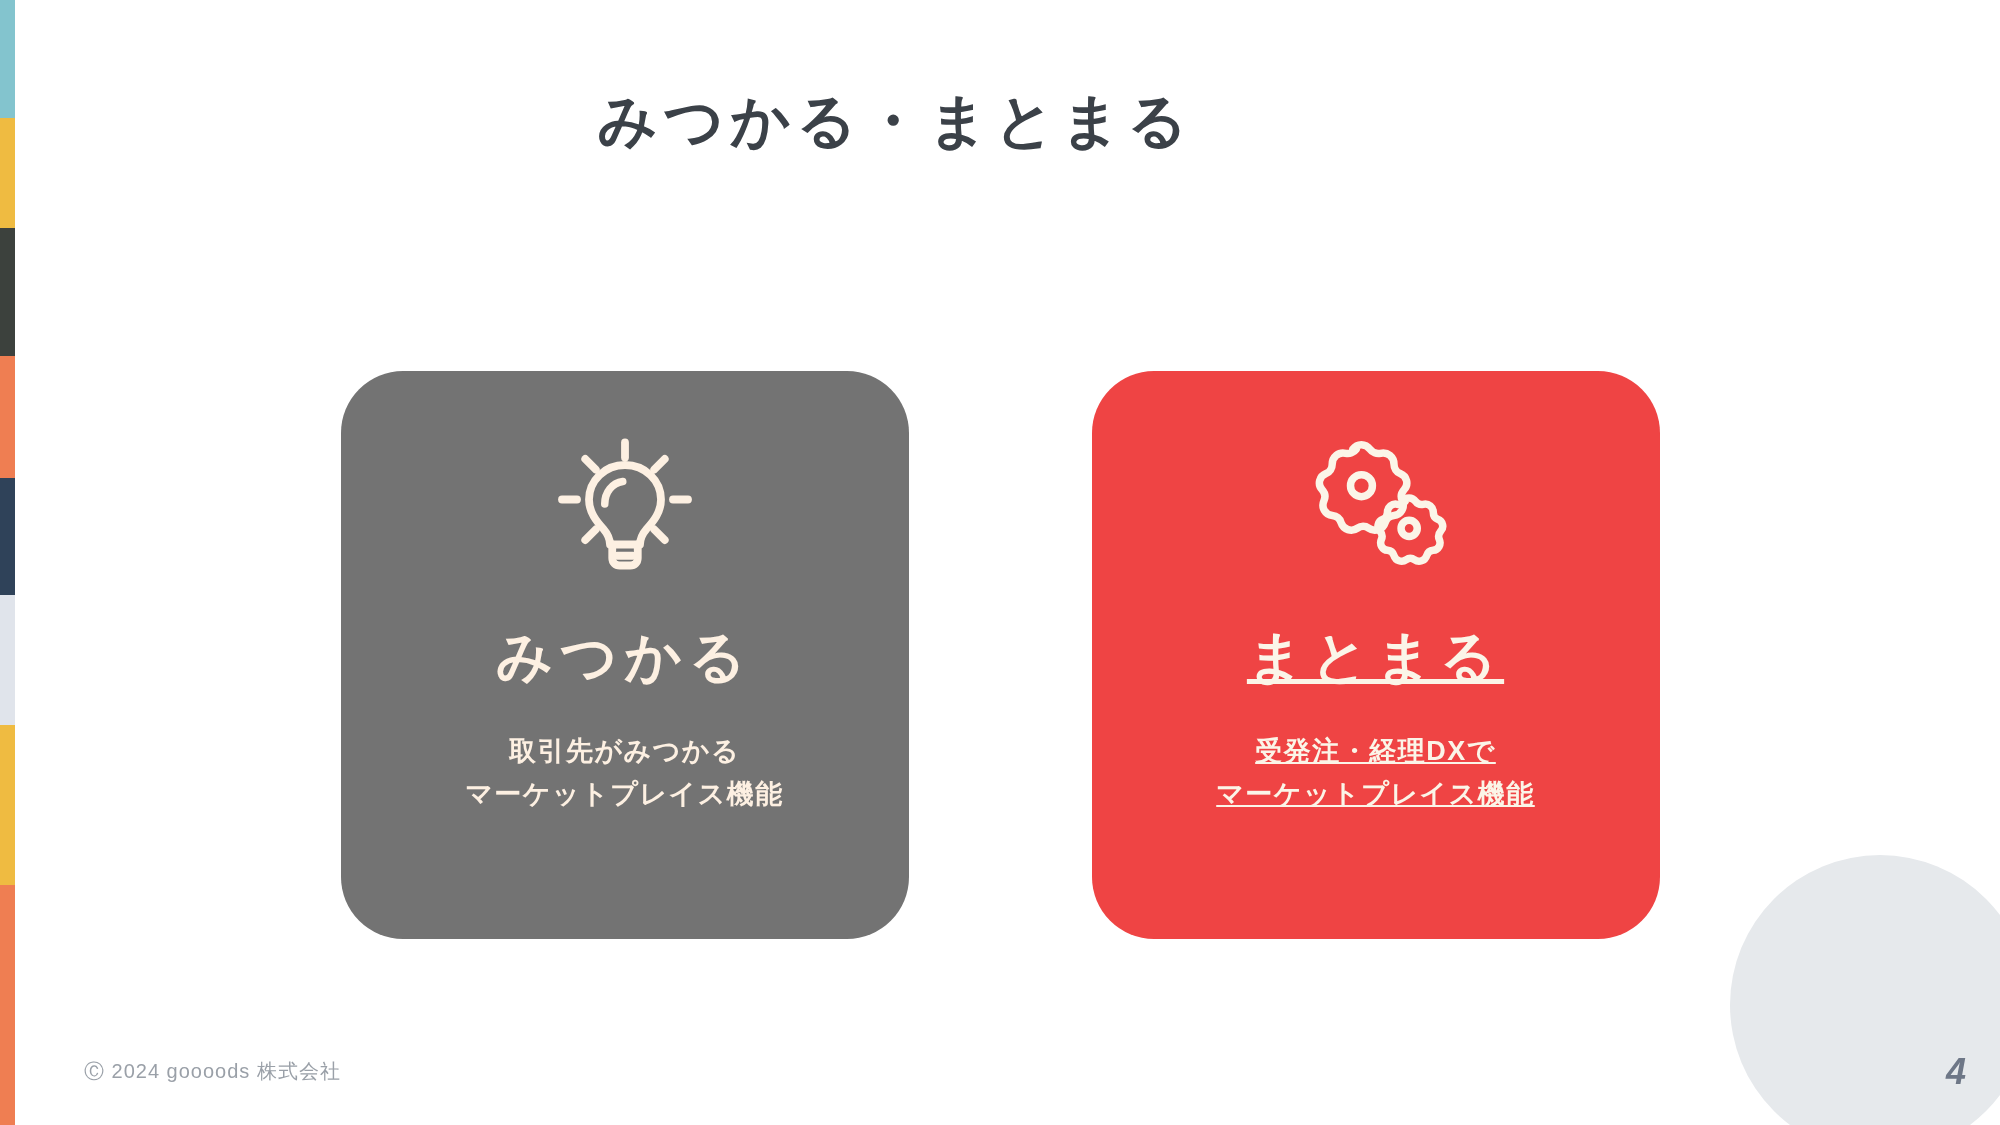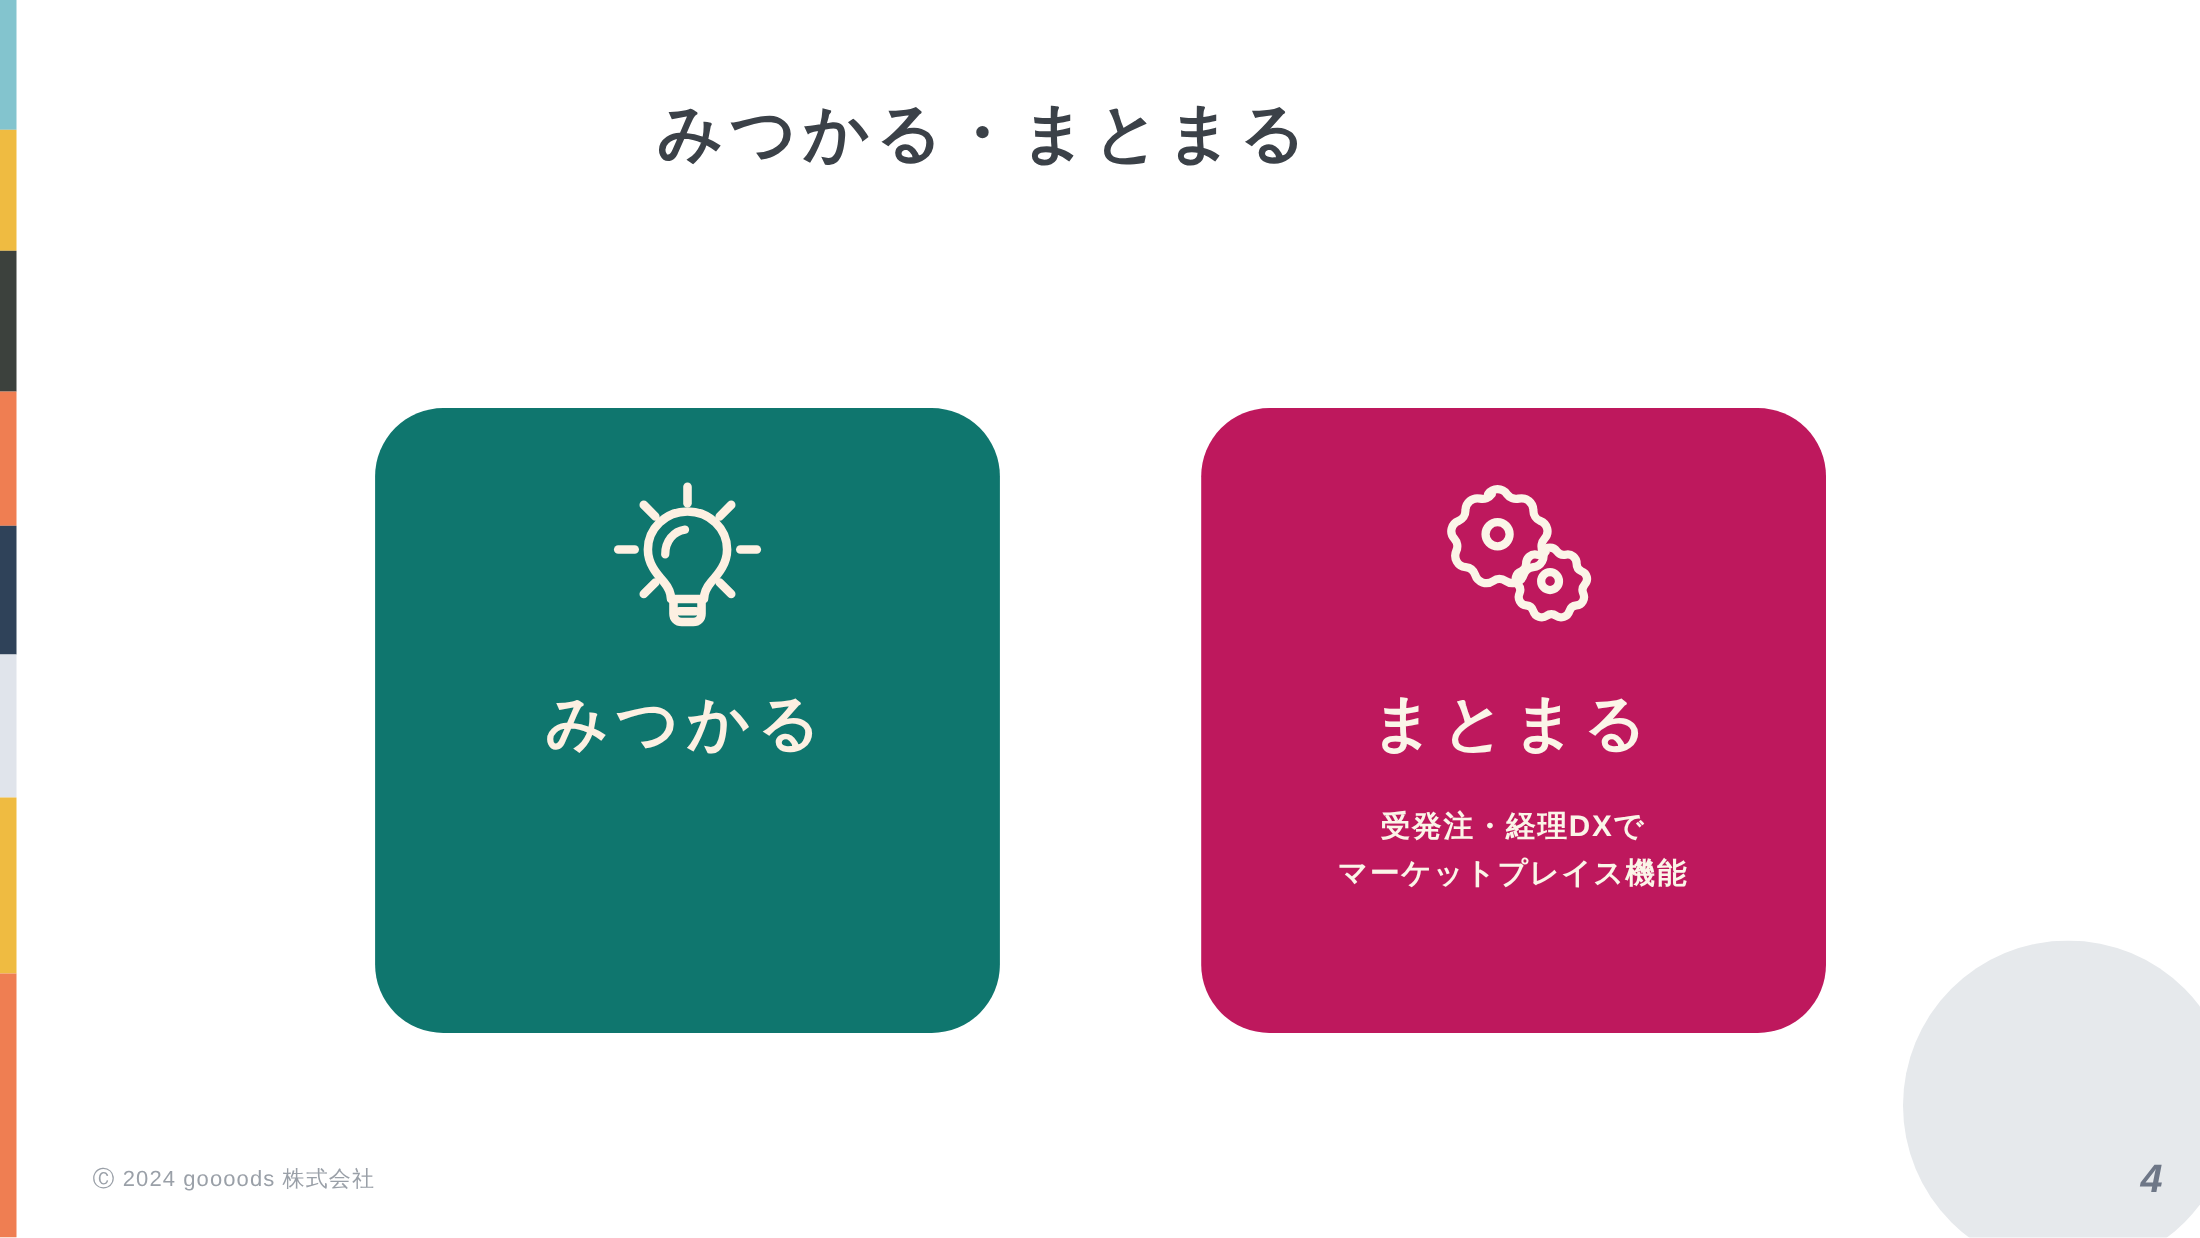--- a/index.html
+++ b/index.html
@@ -163,44 +163,48 @@
 <div id="corner-arc">
   <div class="arc-fill" style="background: rgb(230, 233, 236);"></div>
 </div>
 
 <div id="header">
   <div id="slide-title">みつかる・まとまる</div>
 </div>
 
 <div id="cards">
 
-  <div class="card yellow" style="background: #0f766e; color: rgb(253, 240, 226);">
+  <div class="card yellow" style="background: #737373; color: rgb(253, 240, 226);">
     <div class="card-icon">
       <svg width="150" height="150" viewBox="0 0 100 100" fill="none" stroke="#fdf0e2" stroke-width="5.2" stroke-linecap="round" stroke-linejoin="round">
 
         <line x1="50" y1="7" x2="50" y2="17"></line>
         <line x1="23.5" y1="18" x2="30.5" y2="25"></line>
         <line x1="76.5" y1="18" x2="69.5" y2="25"></line>
         <line x1="8" y1="45" x2="18" y2="45"></line>
         <line x1="92" y1="45" x2="82" y2="45"></line>
         <line x1="23.5" y1="72" x2="30.5" y2="65"></line>
         <line x1="76.5" y1="72" x2="69.5" y2="65"></line>
 
         <path d="M50 22 C36.5 22 26 32.5 26 45 C26 53.5 31 59.5 35.5 64.5 C38.5 68 40 71 40 75 L60 75 C60 71 61.5 68 64.5 64.5 C69 59.5 74 53.5 74 45 C74 32.5 63.5 22 50 22 Z"></path>
 
         <path d="M36.5 48 C36.5 40 41.5 34 48.5 33" stroke-width="5"></path>
 
         <path d="M41.5 75 L41.5 84 C41.5 87 43.5 89 46.5 89 L53.5 89 C56.5 89 58.5 87 58.5 84 L58.5 75"></path>
         <line x1="45" y1="82.5" x2="55" y2="82.5"></line>
       </svg>
     </div>
     <div class="card-title">みつかる</div>
+    <div class="card-desc">
+      <div>取引先がみつかる</div>
+      <div>マーケットプレイス機能</div>
+    </div>
   </div>
 
-  <div class="card blue" style="background: #be185d; color: rgb(251, 245, 232);">
+  <div class="card blue" style="background: #ef4444; color: rgb(251, 245, 232); text-decoration: underline;">
     <div class="card-icon">
       <svg width="150" height="150" viewBox="0 0 100 100" fill="none" stroke="#fbf5e8" stroke-width="5" stroke-linecap="round" stroke-linejoin="round">
 
         <path d="M34.5 11.5
                  c3 -4 8.5 -4 11.5 0
                  c1.6 2.2 4.4 3.3 7 2.7
                  c4.8 -1.1 9 2.4 9 7.3
                  c0 2.7 1.6 5.2 4.1 6.2
                  c4.6 1.8 5.9 7.2 2.6 10.8
                  c-1.8 2 -2.3 4.9 -1.2 7.3

